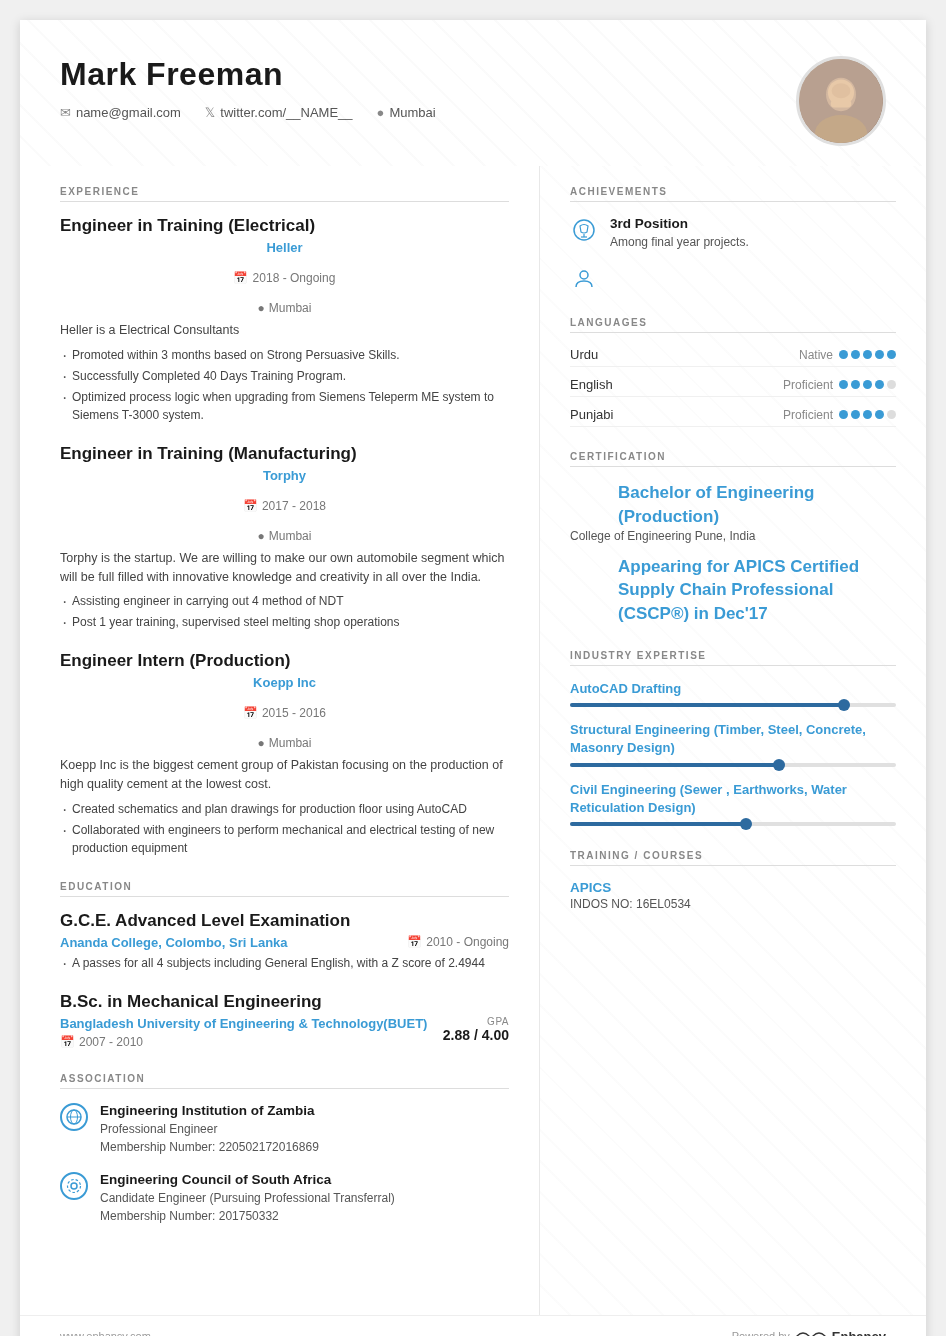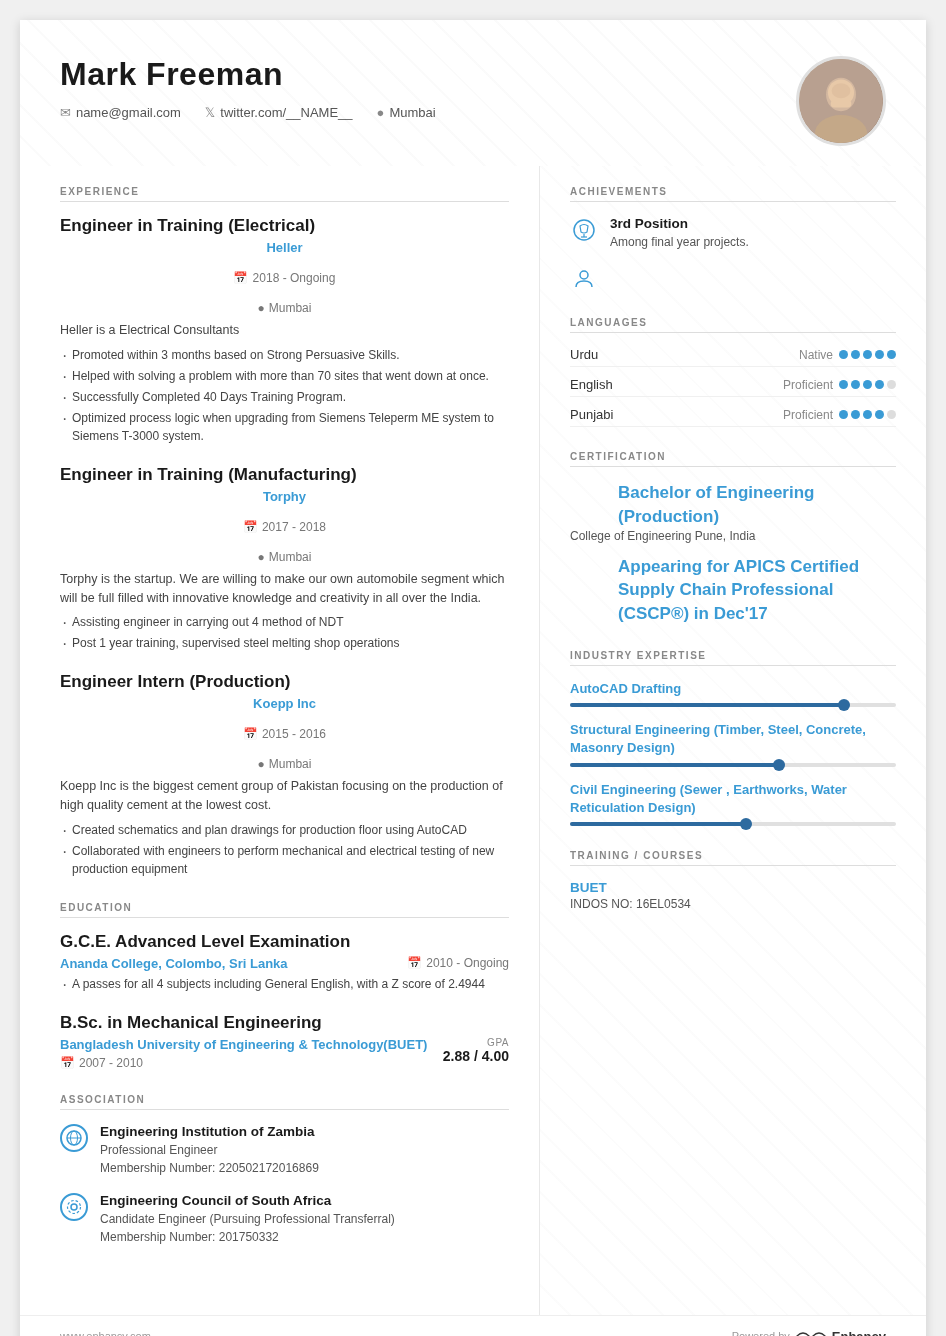--- a/index.html
+++ b/index.html
@@ -437,21 +437,20 @@
             <span class="job-date">
               <span>📅</span> 2018 - Ongoing
             </span>
             <span class="job-location">
               <span>●</span> Mumbai
             </span>
           </div>
           <div class="job-description">Heller is a Electrical Consultants</div>
           <ul class="job-bullets">
             <li>Promoted within 3 months based on Strong Persuasive Skills.</li>
-            <li>Helped with solving a problem with more than 70 sites that went down at once.</li>
             <li>Successfully Completed 40 Days Training Program.</li>
             <li>Optimized process logic when upgrading from Siemens Teleperm ME system to Siemens T-3000 system.</li>
           </ul>
         </div>
 
         <div class="job">
           <div class="job-title">Engineer in Training (Manufacturing)</div>
           <div class="job-meta">
             <span class="job-company">Torphy</span>
             <span class="job-date">
@@ -671,21 +670,21 @@
             <div class="skill-bar-fill" style="width:55%;">
               <div class="skill-bar-dot"></div>
             </div>
           </div>
         </div>
       </div>
 
       <div class="section">
         <div class="section-title">TRAINING / COURSES</div>
 
-        <div class="training-name">BUET</div>
+        <div class="training-name">APICS</div>
         <div class="training-detail">INDOS NO: 16EL0534</div>
       </div>
 
     </div>
   </div>
 
   <div class="footer">
     <div class="footer-left">www.enhancv.com</div>
     <div class="footer-right">
       <span>Powered by</span>

